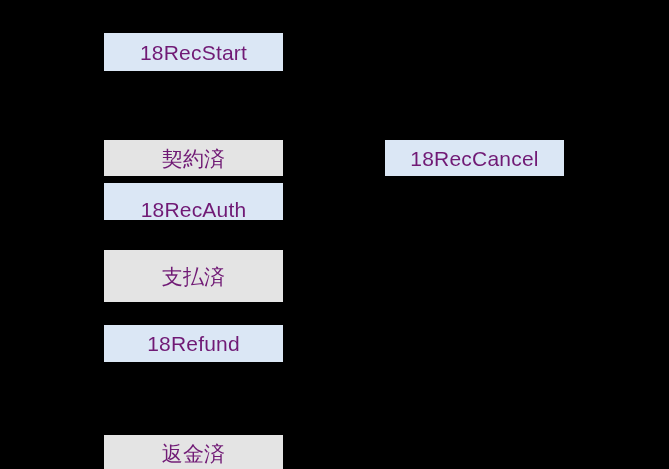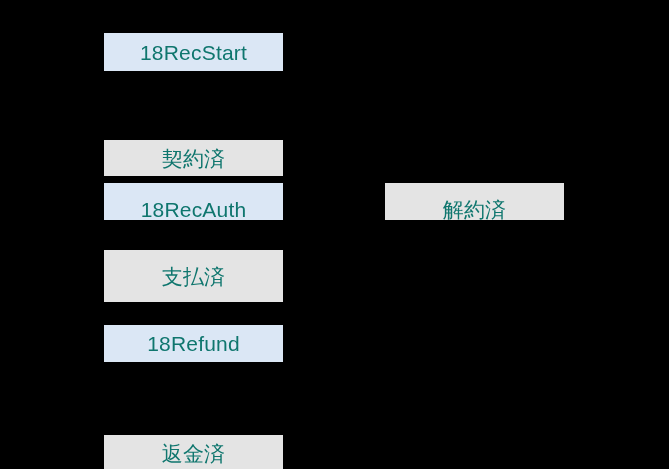--- a/index.html
+++ b/index.html
@@ -17,21 +17,21 @@
   }
   .node {
     position: absolute;
     display: flex;
     align-items: center;
     justify-content: center;
     box-sizing: border-box;
     font-size: 21px;
     line-height: 1;
     letter-spacing: 0.2px;
-    color: #0f766e;
+    color: #701a75;
     white-space: nowrap;
     -webkit-font-smoothing: antialiased;
   }
   .node.action {
     background: #dbe7f5;
   }
   .node.state {
     background: #e4e4e4;
   }
   .node-label {
@@ -70,18 +70,18 @@
   </div>
 
   <div class="node action col-left row-5">
     <span class="node-label">18Refund</span>
   </div>
 
   <div class="node state col-left row-6">
     <span class="node-label">返金済</span>
   </div>
 
+  <div class="node action col-right row-2">
+    <span class="node-label">18RecCancel</span>
+  </div>
 
-  <div class="node state col-right row-3">
-    <span class="node-label">解約済</span>
-  </div>
 
 </div>
 
 </body></html>

